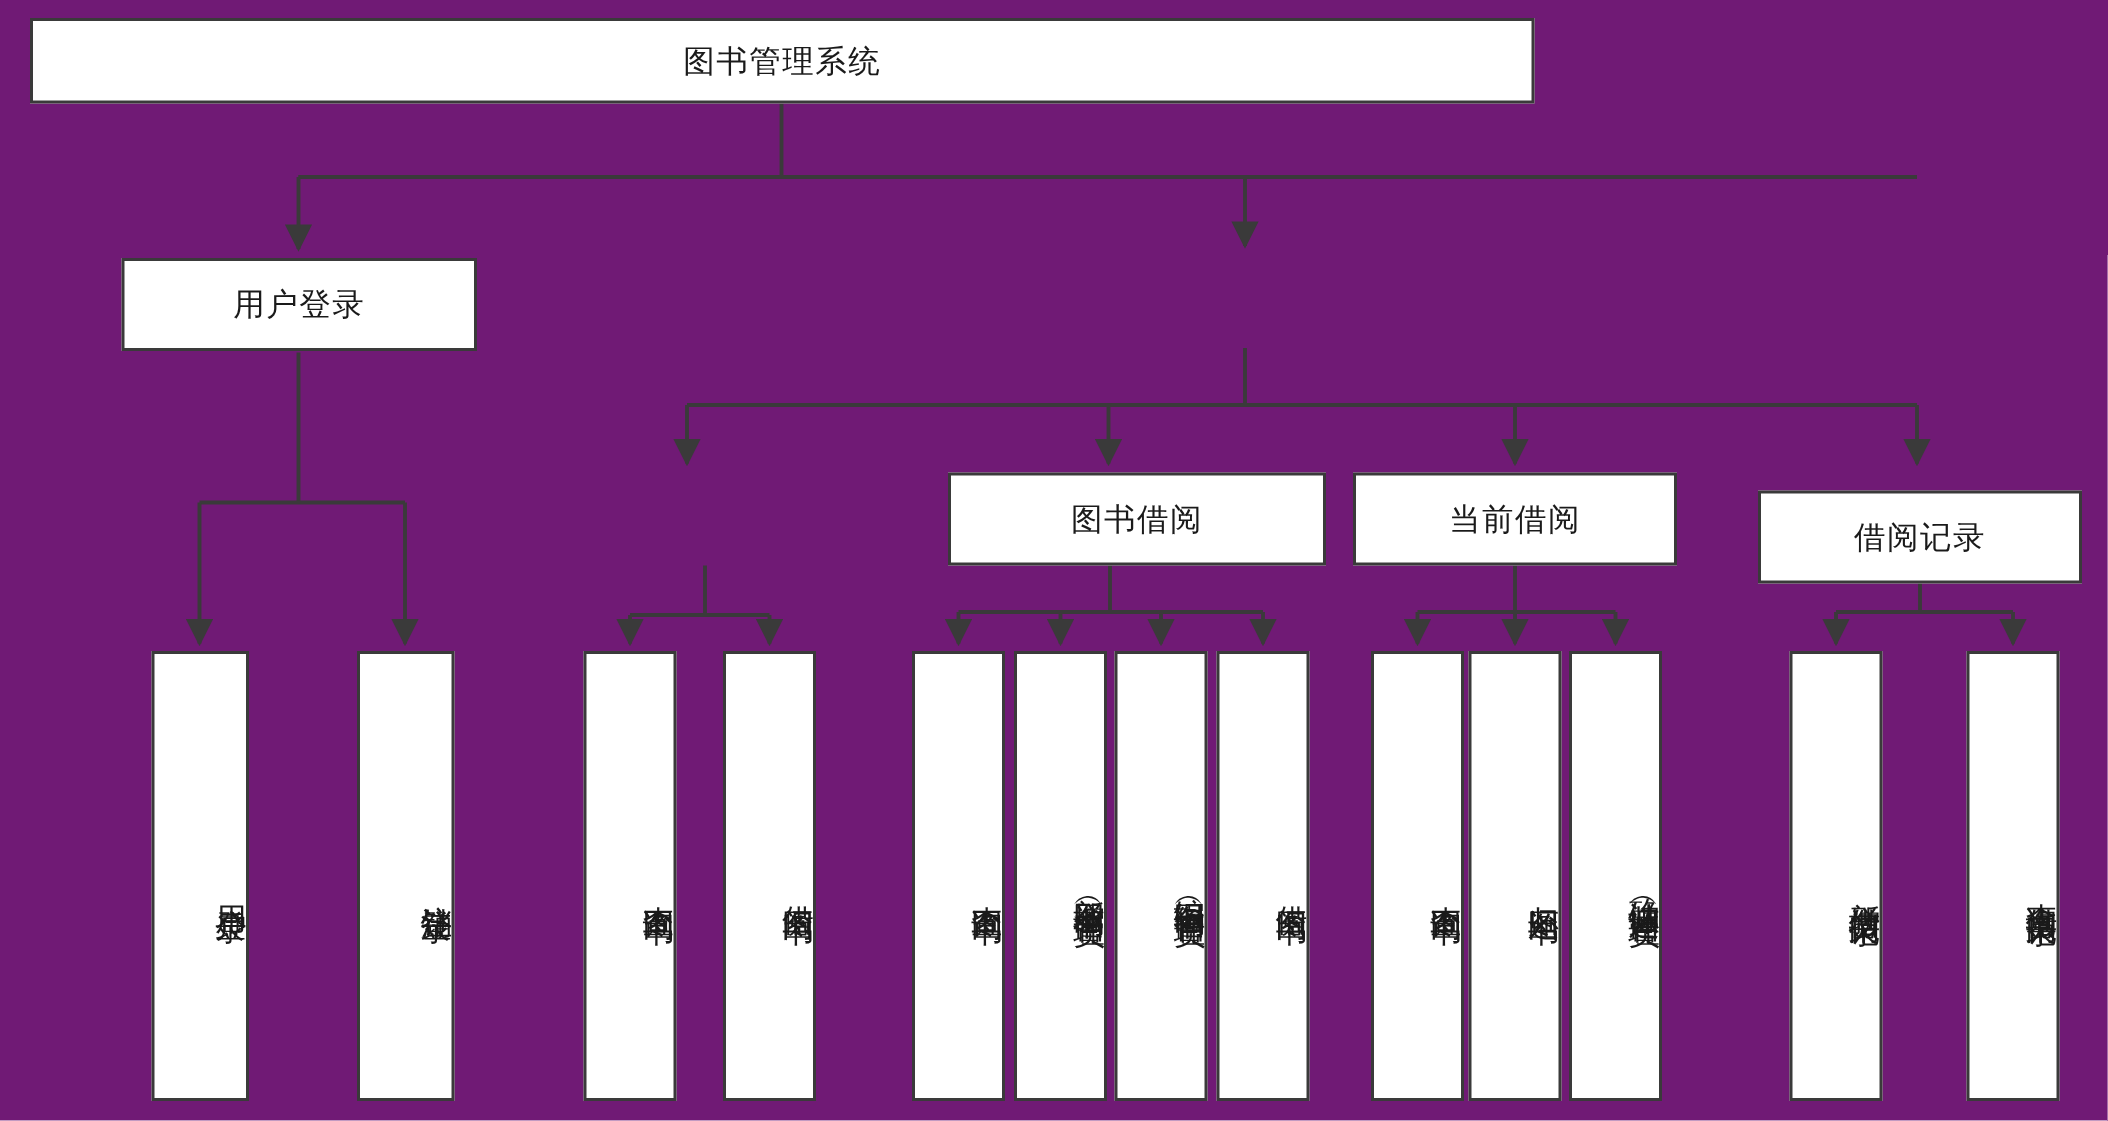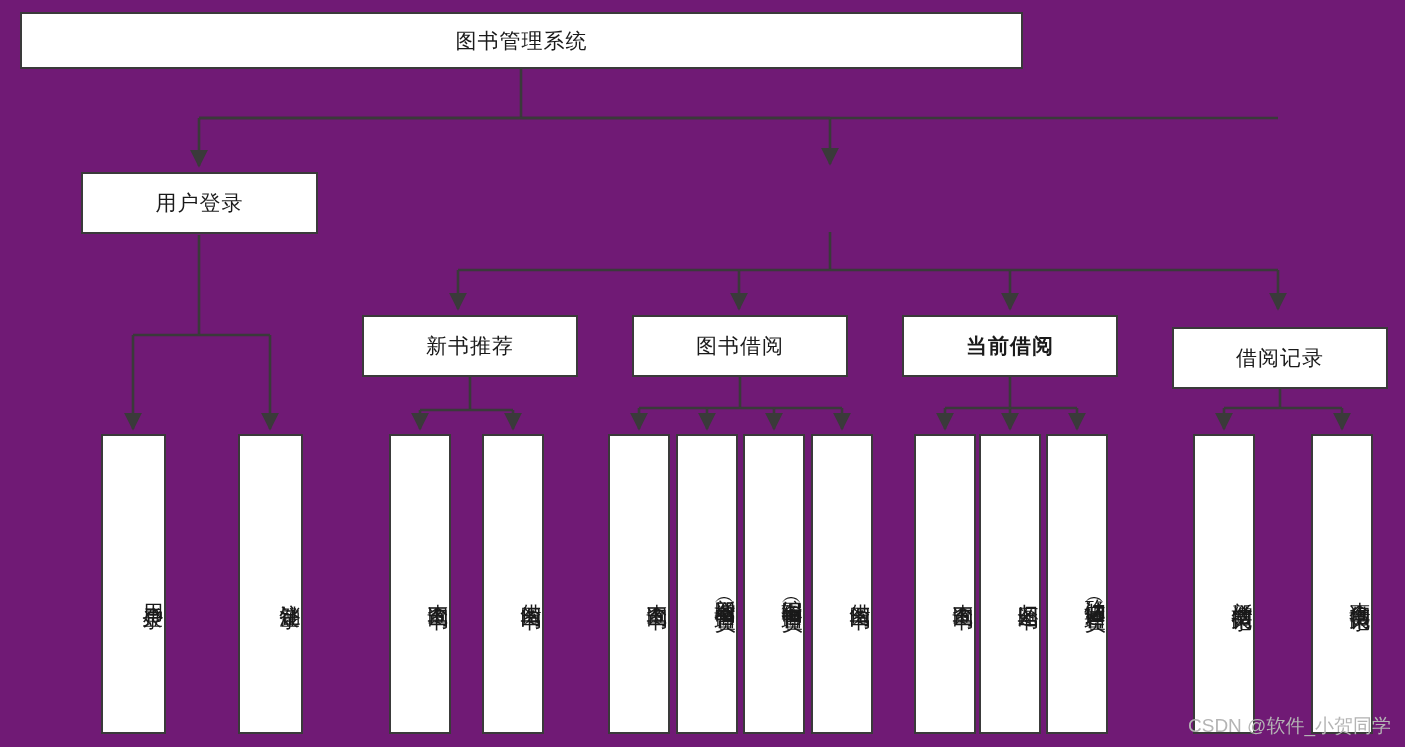--- a/index.html
+++ b/index.html
@@ -124,27 +124,24 @@
   </svg>
 
   <div class="node horiz" style="left:20px; top:12px; width:1003px; height:57px;">
     <span>图书管理系统</span>
   </div>
 
   <div class="node horiz" style="left:81px; top:172px; width:237px; height:62px;">
     <span>用户登录</span>
   </div>
 
-  <div class="node horiz" style="left:362px; top:315px; width:216px; height:62px;">
-    <span>新书推荐</span>
-  </div>
-  <div class="node horiz" style="left:632px; top:315px; width:216px; height:62px;">
+  <div class="node horiz" style="left:632px; top:315px; width:252px; height:62px;">
     <span>图书借阅</span>
   </div>
-  <div class="node horiz" style="left:902px; top:315px; width:216px; height:62px;font-weight:bold;">
+  <div class="node horiz" style="left:902px; top:315px; width:216px; height:62px;">
     <span>当前借阅</span>
   </div>
   <div class="node horiz" style="left:1172px; top:315px; width:216px; height:62px;margin-top:12px;">
     <span>借阅记录</span>
   </div>
 
   <div class="node vert" style="left:101px; top:434px; width:65px; height:300px;">
     <span class="vlabel">用户登录</span>
   </div>
   <div class="node vert" style="left:238px; top:434px; width:65px; height:300px;">
@@ -181,15 +178,14 @@
     <span class="vlabel">确认归还（管理员）</span>
   </div>
 
   <div class="node vert" style="left:1193px; top:434px; width:62px; height:300px;">
     <span class="vlabel">新增借阅记录</span>
   </div>
   <div class="node vert" style="left:1311px; top:434px; width:62px; height:300px;">
     <span class="vlabel">查询借阅记录</span>
   </div>
 
-  <div class="watermark">CSDN @软件_小贺同学</div>
 
 </div>
 
 </body></html>

